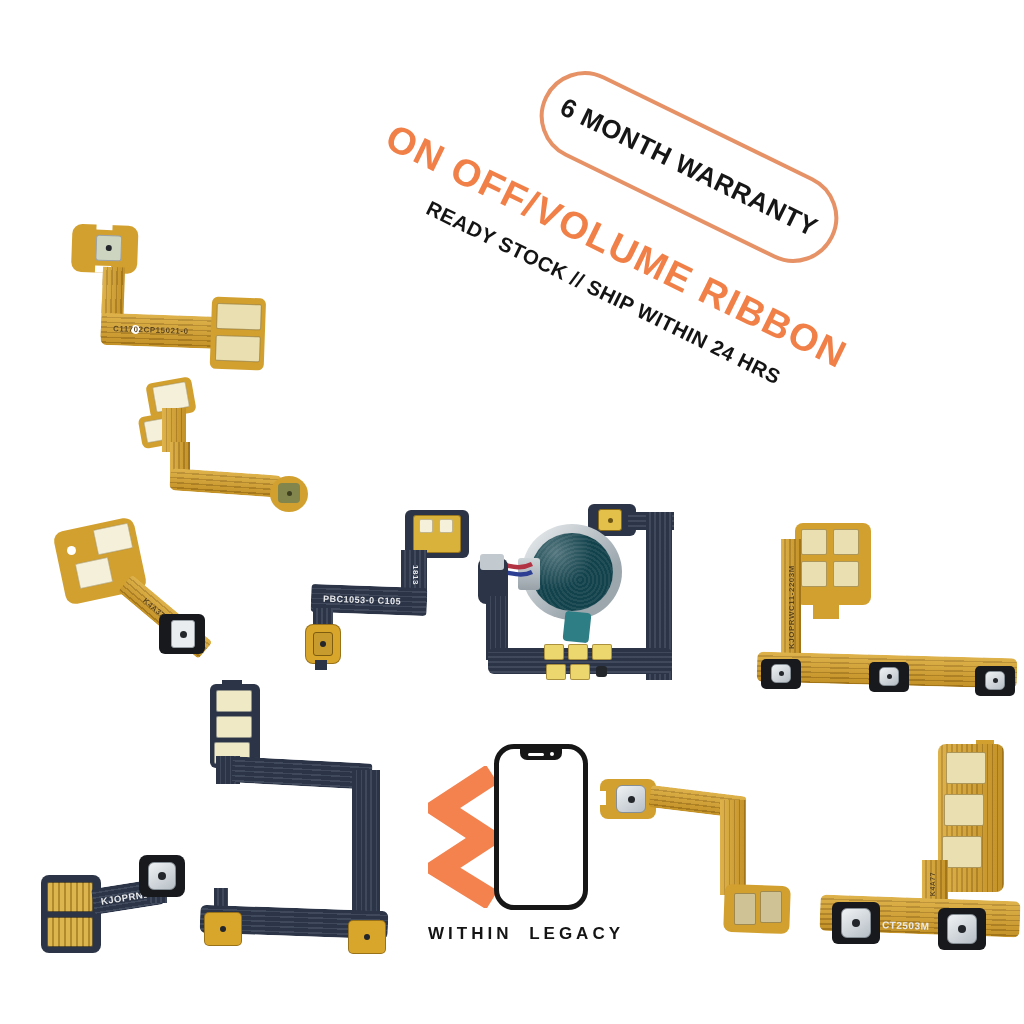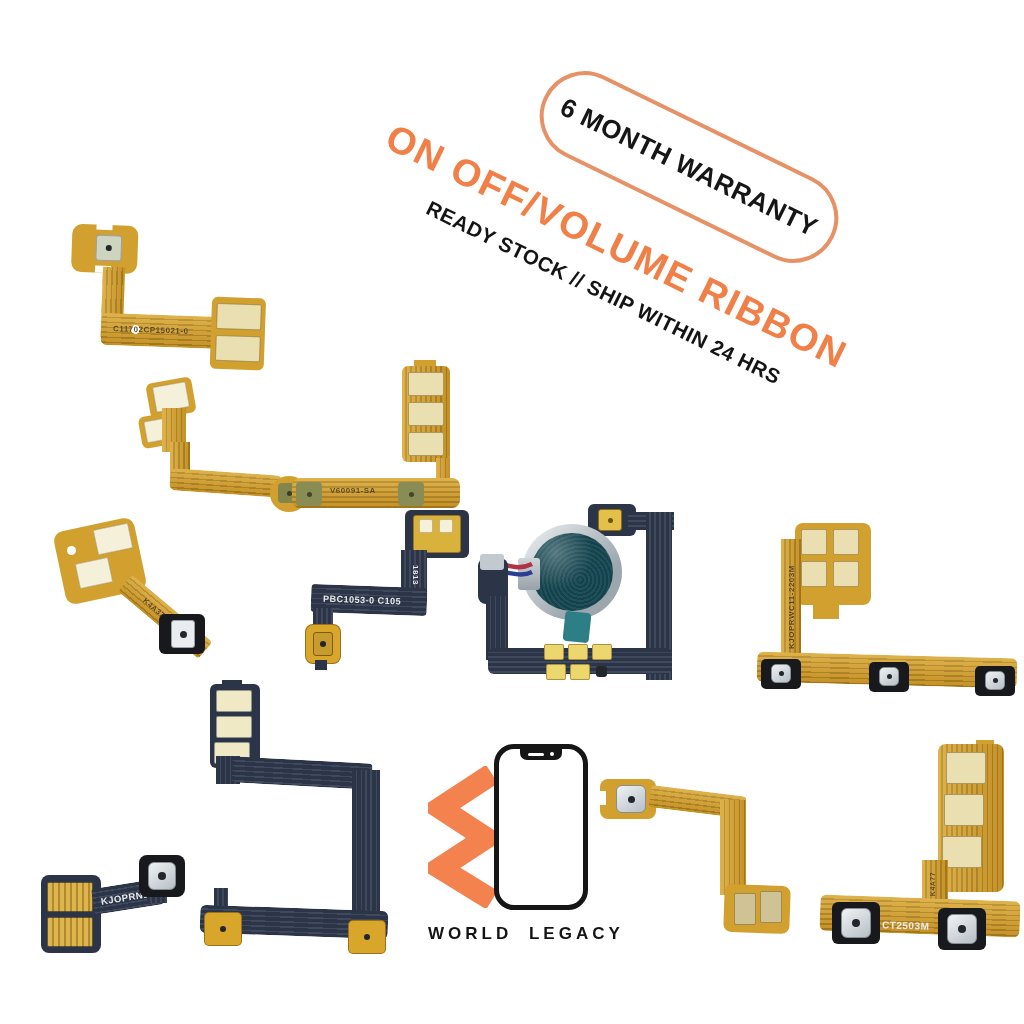--- a/index.html
+++ b/index.html
@@ -73,36 +73,20 @@
     <div class="abs pad-white" style="left:5px;top:39px;width:28px;height:22px;transform:rotate(-10deg);"></div>
     <div class="abs gold lines-v" style="left:22px;top:28px;width:24px;height:44px;"></div>
     <div class="abs gold lines-v" style="left:30px;top:62px;width:20px;height:44px;"></div>
     <div class="abs gold lines-h r6" style="left:30px;top:88px;width:112px;height:22px;transform:rotate(4deg);transform-origin:0 50%;"></div>
     <div class="abs gold" style="left:130px;top:96px;width:38px;height:36px;border-radius:50%;"></div>
     <div class="abs btn-green center" style="left:138px;top:103px;width:22px;height:20px;">
       <div class="dot" style="width:5px;height:5px;background:#3d3f20;"></div>
     </div>
   </div>
 
-  <div class="abs" style="left:292px;top:360px;width:170px;height:152px;">
-    <div class="abs gold" style="left:122px;top:0;width:22px;height:12px;"></div>
-    <div class="abs gold lines-v r6" style="left:110px;top:6px;width:48px;height:96px;"></div>
-    <div class="abs pad" style="left:116px;top:12px;width:36px;height:24px;"></div>
-    <div class="abs pad" style="left:116px;top:42px;width:36px;height:24px;"></div>
-    <div class="abs pad" style="left:116px;top:72px;width:36px;height:24px;"></div>
-    <div class="abs gold lines-v" style="left:144px;top:98px;width:14px;height:26px;"></div>
-    <div class="abs gold lines-h r8" style="left:0;top:118px;width:168px;height:30px;"></div>
-    <div class="abs btn-green center" style="left:4px;top:122px;width:26px;height:24px;background:#8a8c55;">
-      <div class="dot" style="width:5px;height:5px;background:#43442a;"></div>
-    </div>
-    <div class="abs btn-green center" style="left:106px;top:122px;width:26px;height:24px;background:#8a8c55;">
-      <div class="dot" style="width:5px;height:5px;background:#43442a;"></div>
-    </div>
-    <div class="abs mark" style="left:38px;top:126px;">V60091-SA</div>
-  </div>
 
   <div class="abs" style="left:55px;top:520px;width:165px;height:140px;">
     <div class="abs gold r10" style="left:4px;top:4px;width:82px;height:74px;transform:rotate(-12deg);"></div>
     <div class="abs hole" style="left:12px;top:26px;width:9px;height:9px;"></div>
     <div class="abs pad-white" style="left:40px;top:6px;width:36px;height:26px;transform:rotate(-12deg);"></div>
     <div class="abs pad-white" style="left:22px;top:40px;width:34px;height:26px;transform:rotate(-12deg);"></div>
     <div class="abs gold lines-h center" style="left:70px;top:52px;width:105px;height:22px;border-radius:4px;transform:rotate(40deg);transform-origin:0 50%;">
       <span class="mark" style="font-size:7.5px;">K4A37-2303M</span>
     </div>
     <div class="abs btn-black" style="left:104px;top:94px;width:46px;height:40px;"></div>
@@ -246,16 +230,16 @@
   </div>
 
   <div class="abs" style="left:428px;top:740px;width:175px;height:212px;">
     <svg class="abs" style="left:0;top:26px;" width="72" height="142" viewBox="0 0 72 142">
       <polyline points="64,8 12,42 58,72 12,102 64,134" fill="none" stroke="#F3824E" stroke-width="22"></polyline>
     </svg>
     <div class="abs" style="left:66px;top:4px;width:94px;height:166px;border:5px solid #161616;border-radius:20px;background:#fff;"></div>
     <div class="abs" style="left:92px;top:9px;width:42px;height:11px;background:#161616;border-radius:0 0 7px 7px;"></div>
     <div class="abs" style="left:100px;top:13px;width:16px;height:3px;background:#fff;border-radius:2px;"></div>
     <div class="abs" style="left:122px;top:12px;width:4px;height:4px;background:#fff;border-radius:50%;"></div>
-    <div class="abs brand-text" style="left:0;top:184px;width:175px;">WORLD LEGACY</div>
+    <div class="abs brand-text" style="left:0;top:184px;width:175px;">WITHIN LEGACY</div>
   </div>
 
 </div>
 
 </body></html>

